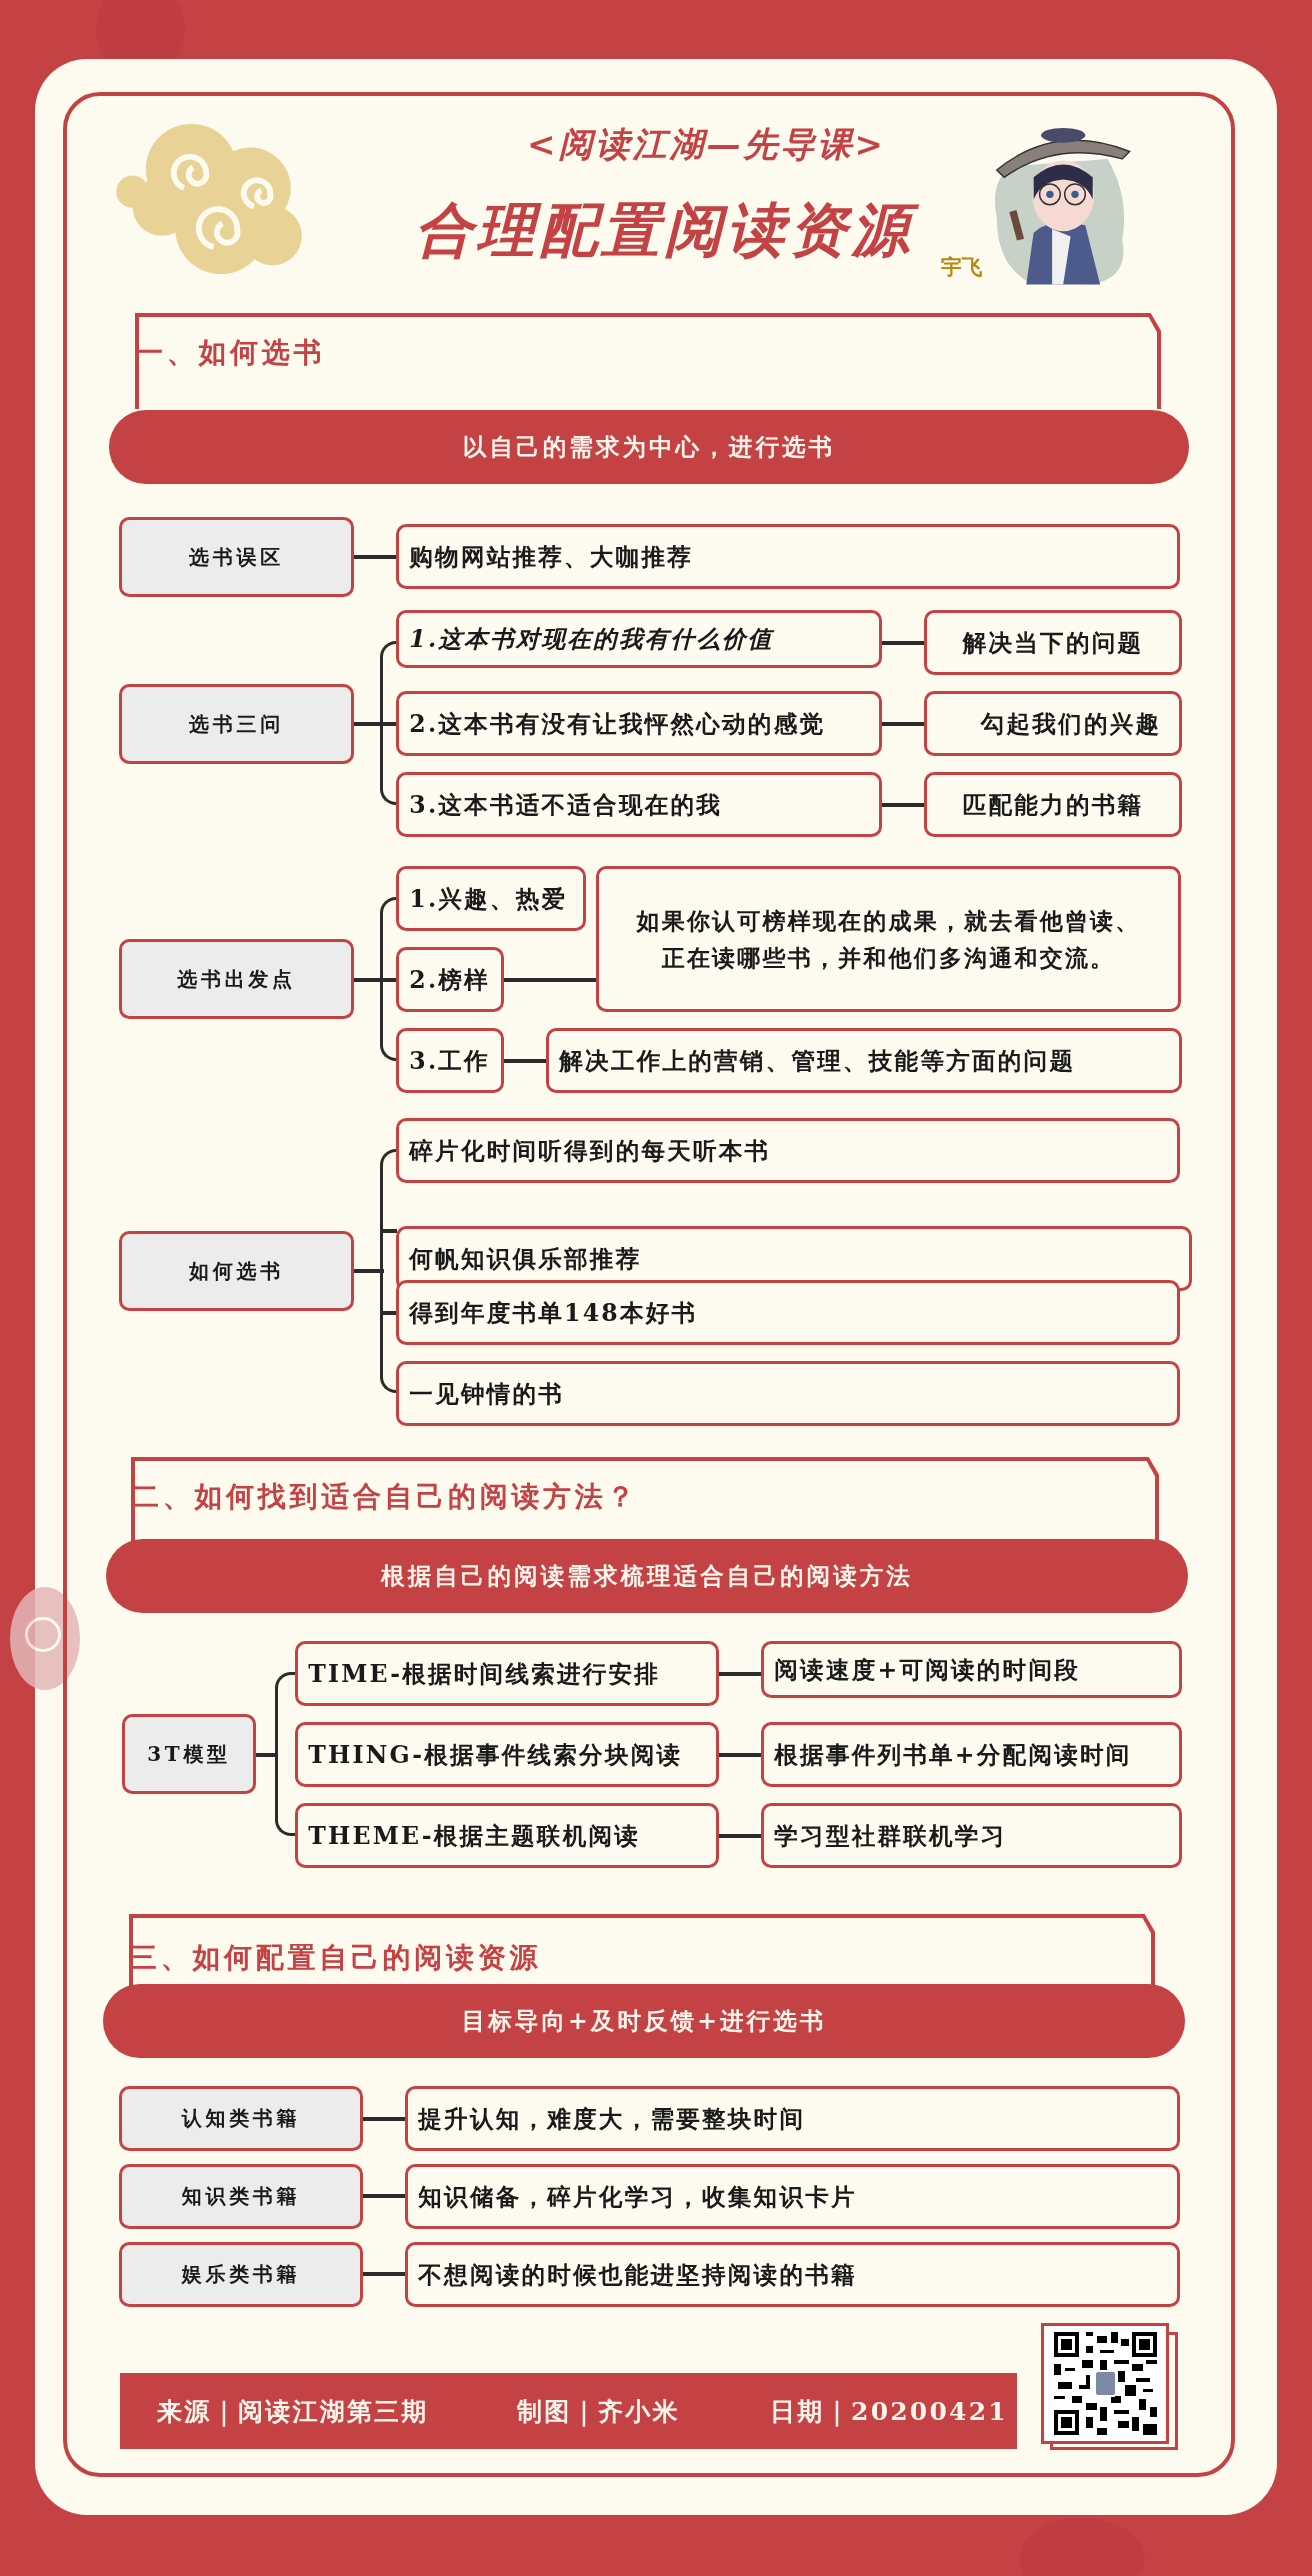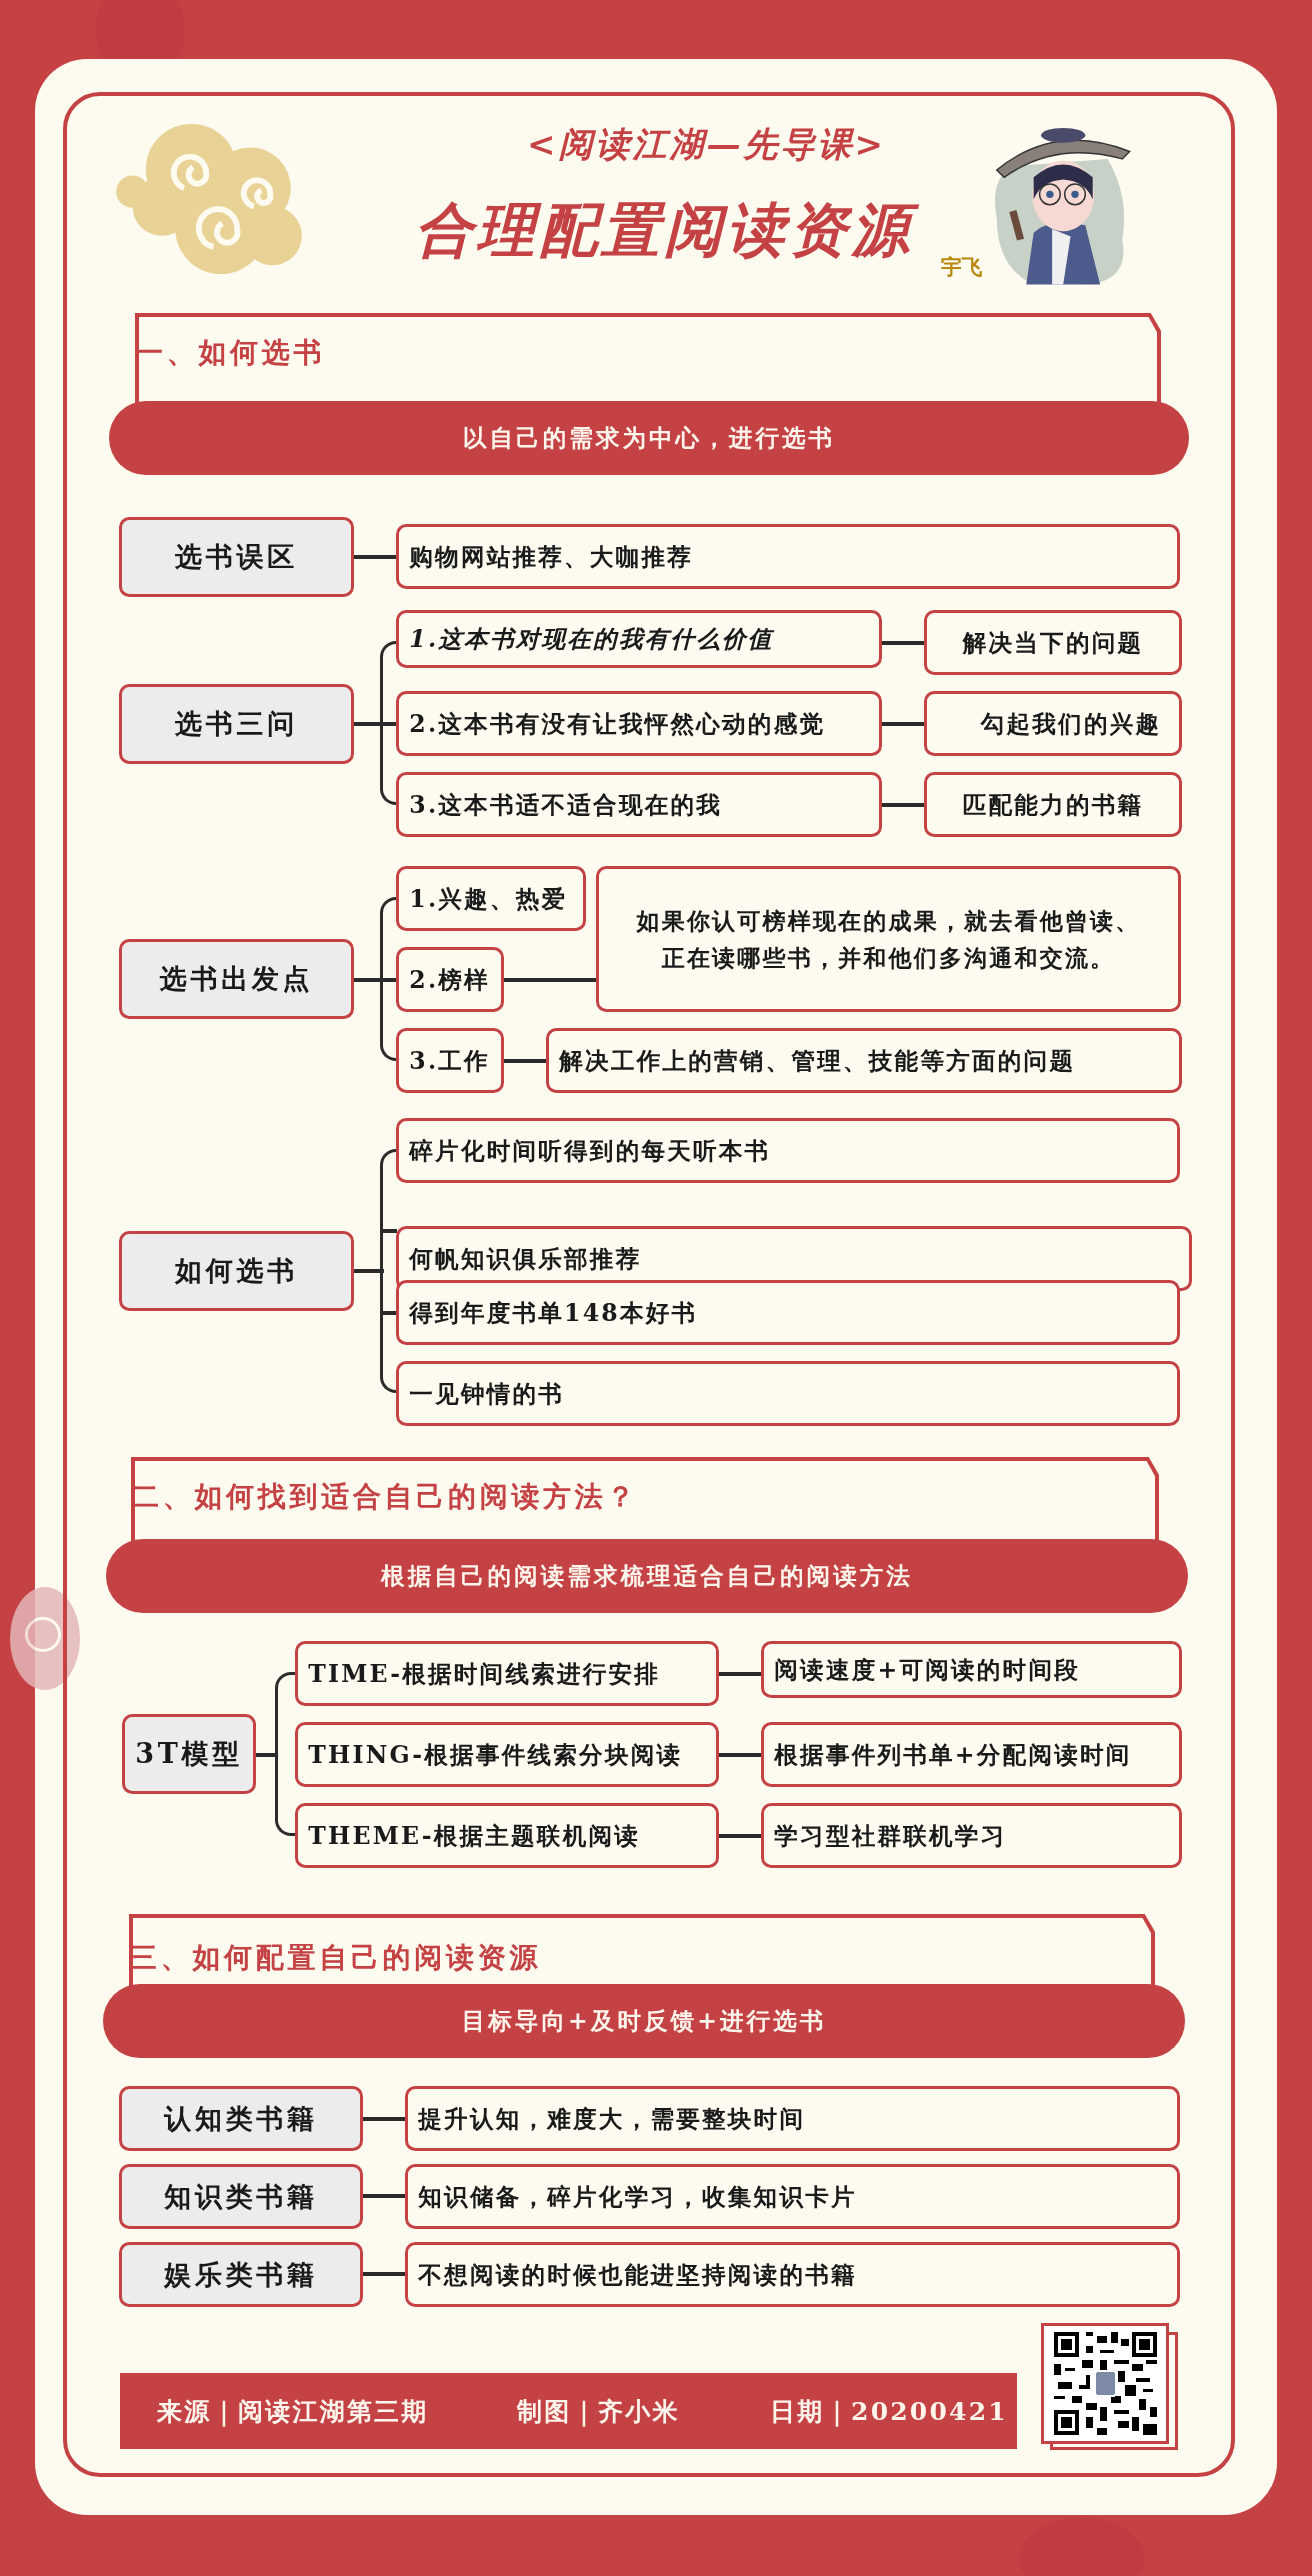--- a/index.html
+++ b/index.html
@@ -63,21 +63,21 @@
   .sec-pill {
     position: absolute; height: 74px; background: #c54244; border-radius: 37px;
     color: #fdf4ec; font-size: 23.6px; font-weight: bold; letter-spacing: 3px;
     display: flex; align-items: center; justify-content: center;
   }
 
   
   .node-root {
     position: absolute; background: #ececec; border: 3px solid #c54244; border-radius: 10.3px;
     display: flex; align-items: center; justify-content: center;
-    font-size: 27px; color: #1a1a1a; letter-spacing: 3.7px; font-weight: bold;
+    font-size: 20px; color: #1a1a1a; letter-spacing: 3.7px; font-weight: bold;
   }
   .node {
     position: absolute; background: #fdfbef; border: 3px solid #c54244; border-radius: 10.3px;
     display: flex; align-items: center; padding-left: 10.3px;
     font-size: 23.6px; color: #1a1a1a; letter-spacing: 2.2px; font-weight: bold;
     white-space: nowrap;
   }
   .node.center { justify-content: center; padding-left: 0; }
   .node.multiline {
     white-space: normal; text-align: center; justify-content: center;
@@ -142,21 +142,21 @@
   <path d="M20 85 Q100 20 200 60 L190 70 Q100 45 30 95Z" fill="#8a807b" stroke="#333" stroke-width="2"></path>
   <ellipse cx="110" cy="38" rx="30" ry="10" fill="#4a4a6a"></ellipse>
   <rect x="42" y="140" width="10" height="40" fill="#6a4a3a" transform="rotate(-15 47 160)"></rect>
 </svg>
 <div class="signature">宇飞</div>
 
 <div class="sec-tab-border" style="left:135px;top:313px;width:1026px;">
   <div class="sec-tab-inner"></div>
   <div class="sec-title">一、如何选书</div>
 </div>
-<div class="sec-pill" style="left:109px;top:401px;width:1080px;">以自己的需求为中心，进行选书</div>
+<div class="sec-pill" style="left:109px;top:410px;width:1080px;">以自己的需求为中心，进行选书</div>
 
 <div class="node-root" style="left:119px;top:517px;width:235px;height:80px;">选书误区</div>
 <div class="line-h" style="left:354px;top:555px;width:44px;"></div>
 <div class="node" style="left:396px;top:524px;width:784px;height:65px;">购物网站推荐、大咖推荐</div>
 
 <div class="node-root" style="left:119px;top:684px;width:235px;height:80px;">选书三问</div>
 <div class="line-h" style="left:354px;top:722px;width:29.5px;"></div>
 <div class="bracket" style="left:380px;top:641px;width:17.7px;height:164px;"></div>
 <div class="line-h" style="left:380px;top:722px;width:17.7px;"></div>
 

